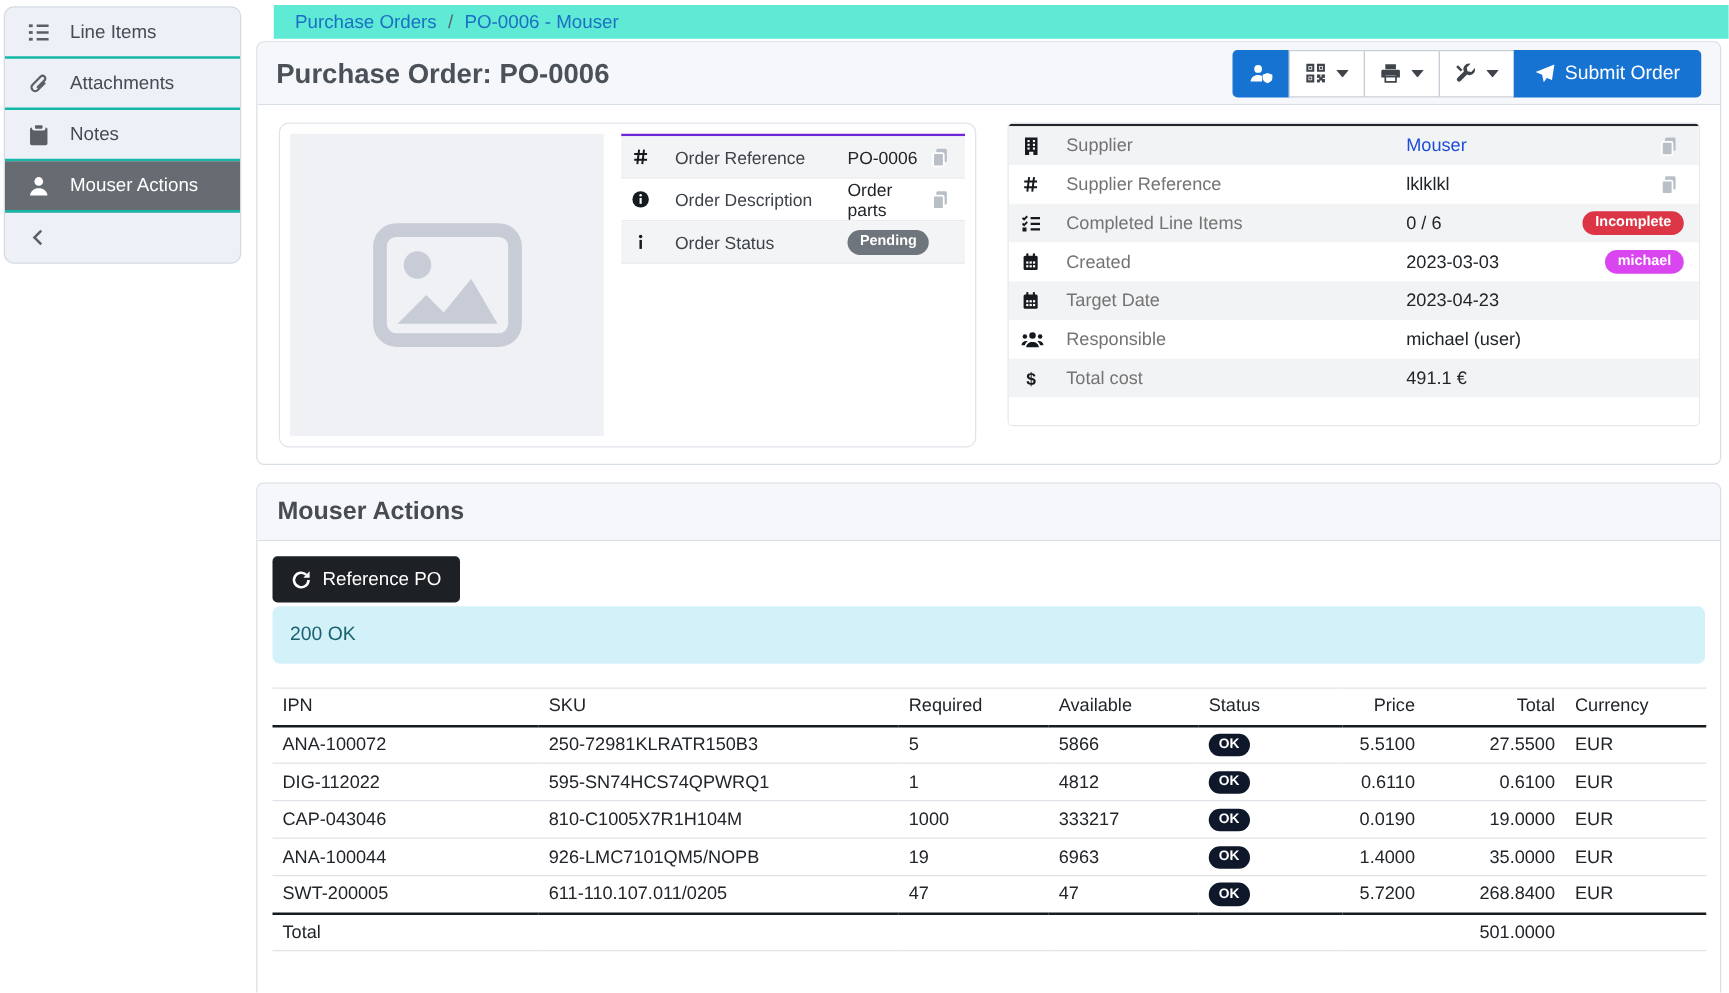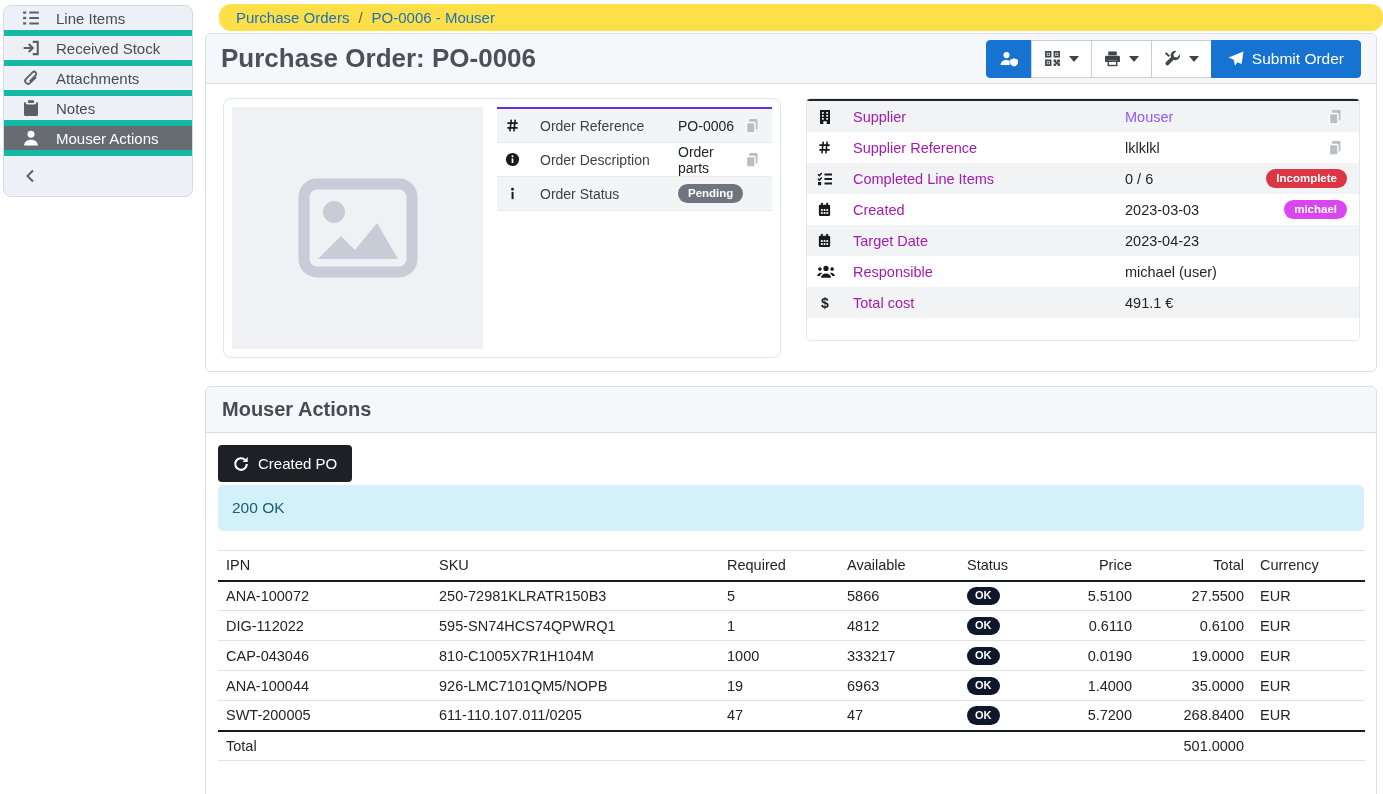--- a/index.html
+++ b/index.html
@@ -9,49 +9,49 @@
     font-family:"Liberation Sans", sans-serif; color:#212529;
   }
   svg { display:block; }
 
   
   .sidebar {
     position:absolute; left:3px; top:5px; width:190px;
     background:#edf1f7; border:1px solid #d4dae2; border-radius:8px; overflow:hidden;
   }
   .side-item {
-    height:30px; display:flex; align-items:center; gap:15px;
-    padding-left:17px; border-bottom:6px solid #14b8a6;
+    height:41px; display:flex; align-items:center; gap:15px;
+    padding-left:17px; border-bottom:2px solid #14b8a6;
     color:#454c54; font-size:15px; cursor:pointer;
   }
   .side-item .icn { width:20px; color:#5a6066; display:flex; justify-content:center; }
   .side-item.active { background:#666c71; color:#fff; }
   .side-item.active .icn { color:#fff; }
   .side-item.collapse-row { height:40px; border-bottom:none; }
 
   
   .breadcrumb-bar {
     position:absolute; left:219px; top:4px; width:1164px; height:27px;
-    background:#fde047; border-radius:12px; display:flex; align-items:center;
+    background:#5eead4; border-radius:0; display:flex; align-items:center;
     gap:9px; padding-left:17px; font-size:15px;
   }
   .breadcrumb-bar a { color:#1c6fc4; text-decoration:none; cursor:pointer; }
   .crumb-sep { color:#5a6168; }
 
   
   .main-card {
     position:absolute; left:205px; top:33px; width:1172px; height:339px;
     background:#fff; border:1px solid #d9dfe6; border-radius:6px;
   }
   .card-header {
     height:50px; background:#f5f7fa; border-bottom:1px solid #d9dfe6;
     border-radius:6px 6px 0 0; display:flex; align-items:center;
     justify-content:space-between; padding:0 15px;
   }
-  .page-title { font-size:26px; font-weight:600; color:#4b5158; }
+  .page-title { font-size:22px; font-weight:600; color:#4b5158; }
   .panel-title { font-size:20px; font-weight:600; color:#464c52; }
 
   .btn-group { display:flex; height:38px; }
   .btn {
     display:flex; align-items:center; justify-content:center; gap:8px;
     background:#fff; border:1px solid #c9cfd6; padding:0 12px;
     font-size:15px; color:#3e444a; cursor:pointer; margin-left:-1px;
     font-family:inherit;
   }
   .btn:first-child { border-radius:4px 0 0 4px; margin-left:0; }
@@ -87,23 +87,23 @@
     flex:1; border:1px solid #e4e8ed; border-radius:4px;
     align-self:flex-start; overflow:hidden;
   }
   .supplier-table { border-top:2px solid #212529; }
   .srow {
     height:31px; display:flex; align-items:center;
     padding:0 12px 0 10px; font-size:14.5px; background:#fff;
   }
   .srow:nth-child(odd) { background:#f2f3f5; }
   .s-icn { width:36px; color:#16191d; display:flex; }
-  .s-label { width:272px; color:#a21caf; }
+  .s-label { width:272px; color:#737373; }
   .s-value { flex:1; color:#212529; }
-  .s-value a { color:#8b5cf6; text-decoration:none; cursor:pointer; }
+  .s-value a { color:#1d4ed8; text-decoration:none; cursor:pointer; }
   .s-footer { height:22px; background:#fff; }
 
   .glyph { font-weight:700; font-size:14px; width:16px; text-align:center; }
 
   
   .badge {
     display:inline-block; color:#fff; font-size:11.5px; font-weight:700;
     padding:3px 10px; border-radius:10px; line-height:1.2;
   }
   .badge-gray   { background:#6e757c; }
@@ -155,30 +155,20 @@
             <rect x="1" y="2.2" width="2.7" height="2"></rect>
             <rect x="1" y="7" width="2.7" height="2"></rect>
             <rect x="1" y="11.8" width="2.7" height="2"></rect>
           </g>
         </svg>
     </span>
     <span>Line Items</span>
   </div>
   <div class="side-item">
     <span class="icn">
-      <svg width="18" height="18" viewBox="0 0 16 16" fill="none" stroke="currentColor" stroke-width="1.9">
-          <path d="M1.5 8h8"></path>
-          <path d="M6 4.5L9.5 8 6 11.5"></path>
-          <path d="M9.5 2.5H14v11H9.5"></path>
-        </svg>
-    </span>
-    <span>Received Stock</span>
-  </div>
-  <div class="side-item">
-    <span class="icn">
       <svg width="18" height="18" viewBox="0 0 16 16" fill="none" stroke="currentColor" stroke-width="1.6">
           <path d="M12.5 7.2l-5.2 5.2a2.6 2.6 0 01-3.7-3.7l5.8-5.8a1.9 1.9 0 012.7 2.7l-5.3 5.3"></path>
         </svg>
     </span>
     <span>Attachments</span>
   </div>
   <div class="side-item">
     <span class="icn">
       <svg width="18" height="18" viewBox="0 0 16 16" fill="currentColor">
           <rect x="5.3" y="1" width="5.4" height="2.6" rx="0.8"></rect>
@@ -469,21 +459,21 @@
     <div class="panel-title">Mouser Actions</div>
   </div>
   <div class="actions-body">
     <button class="btn-dark">
       <span>
         <svg width="16" height="16" viewBox="0 0 16 16">
             <path d="M13.8 8a5.8 5.8 0 11-1.7-4.1" fill="none" stroke="currentColor" stroke-width="2.1"></path>
             <path d="M14.7 1v5.1H9.6z" fill="currentColor"></path>
           </svg>
       </span>
-      <span>Created PO</span>
+      <span>Reference PO</span>
     </button>
 
     <div class="alert-info">
       <span>200 OK</span>
     </div>
 
     <table class="parts">
       <colgroup>
         <col style="width:213px">
           <col style="width:288px">

